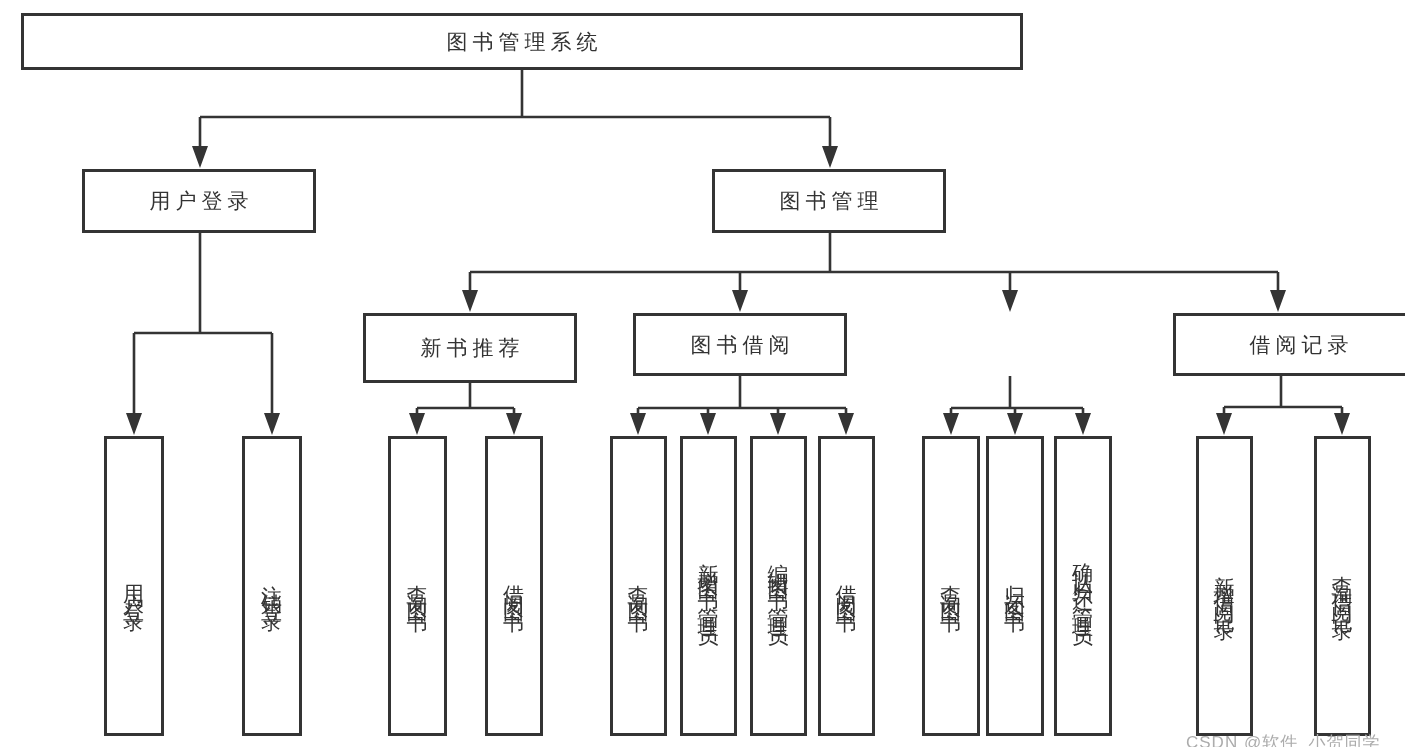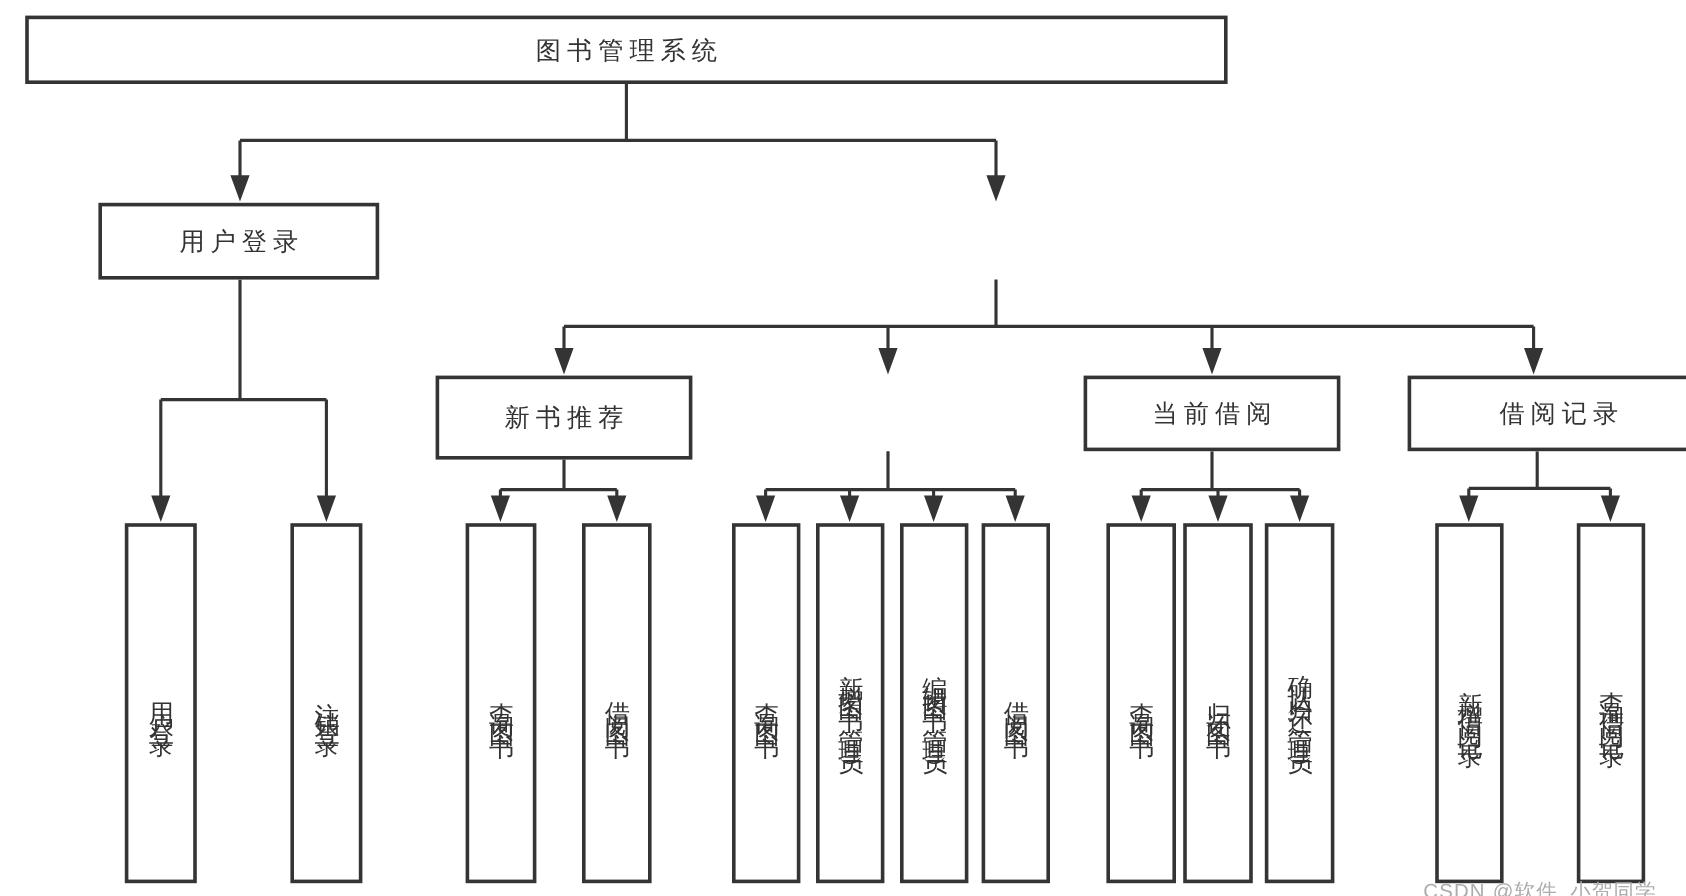--- a/index.html
+++ b/index.html
@@ -89,26 +89,29 @@
              M1216 413 L1232 413 L1224 435 Z  M1334 413 L1350 413 L1342 435 Z"></path>
   </svg>
 
   <div class="node" style="left:21px; top:13px; width:1002px; height:57px">
     <span class="lbl">图书管理系统</span>
   </div>
 
   <div class="node" style="left:82px; top:169px; width:234px; height:64px">
     <span class="lbl">用户登录</span>
   </div>
+  <div class="node" style="left:712px; top:169px; width:234px; height:64px">
+    <span class="lbl">图书管理</span>
+  </div>
 
   <div class="node" style="left:363px; top:313px; width:214px; height:70px">
     <span class="lbl">新书推荐</span>
   </div>
-  <div class="node" style="left:903px; top:313px; width:214px; height:63px">
-    <span class="lbl">当前借阅</span>
+  <div class="node" style="left:633px; top:313px; width:214px; height:63px">
+    <span class="lbl">图书借阅</span>
   </div>
   <div class="node" style="left:1173px; top:313px; width:252px; height:63px">
     <span class="lbl">借阅记录</span>
   </div>
 
   <div class="node leaf" style="left:104px; top:436px; width:60px; height:300px">
     <span class="lbl">用户登录</span>
   </div>
   <div class="node leaf" style="left:242px; top:436px; width:60px; height:300px">
     <span class="lbl">注销登录</span>

